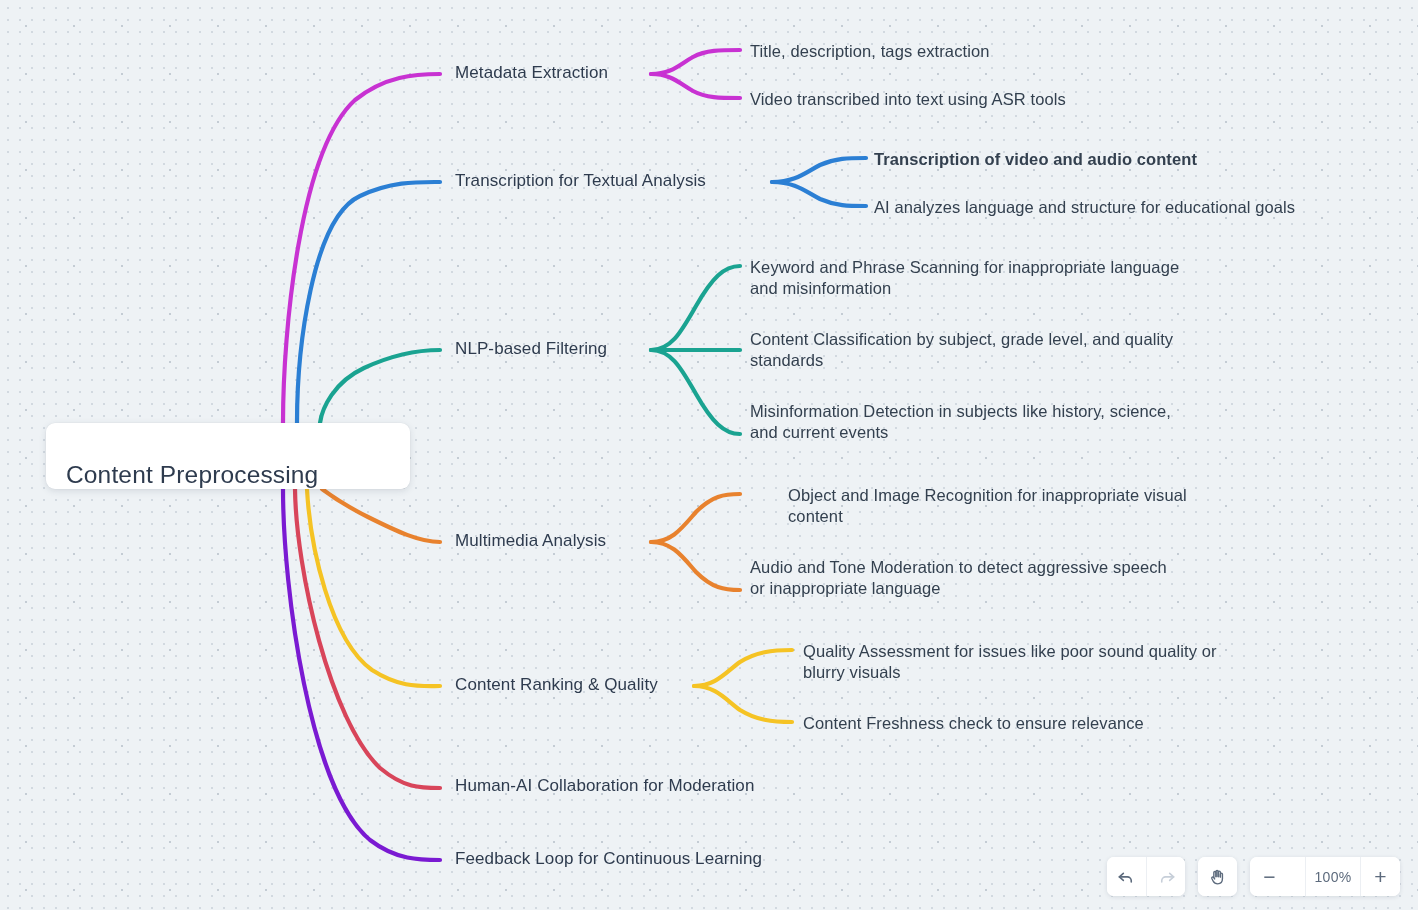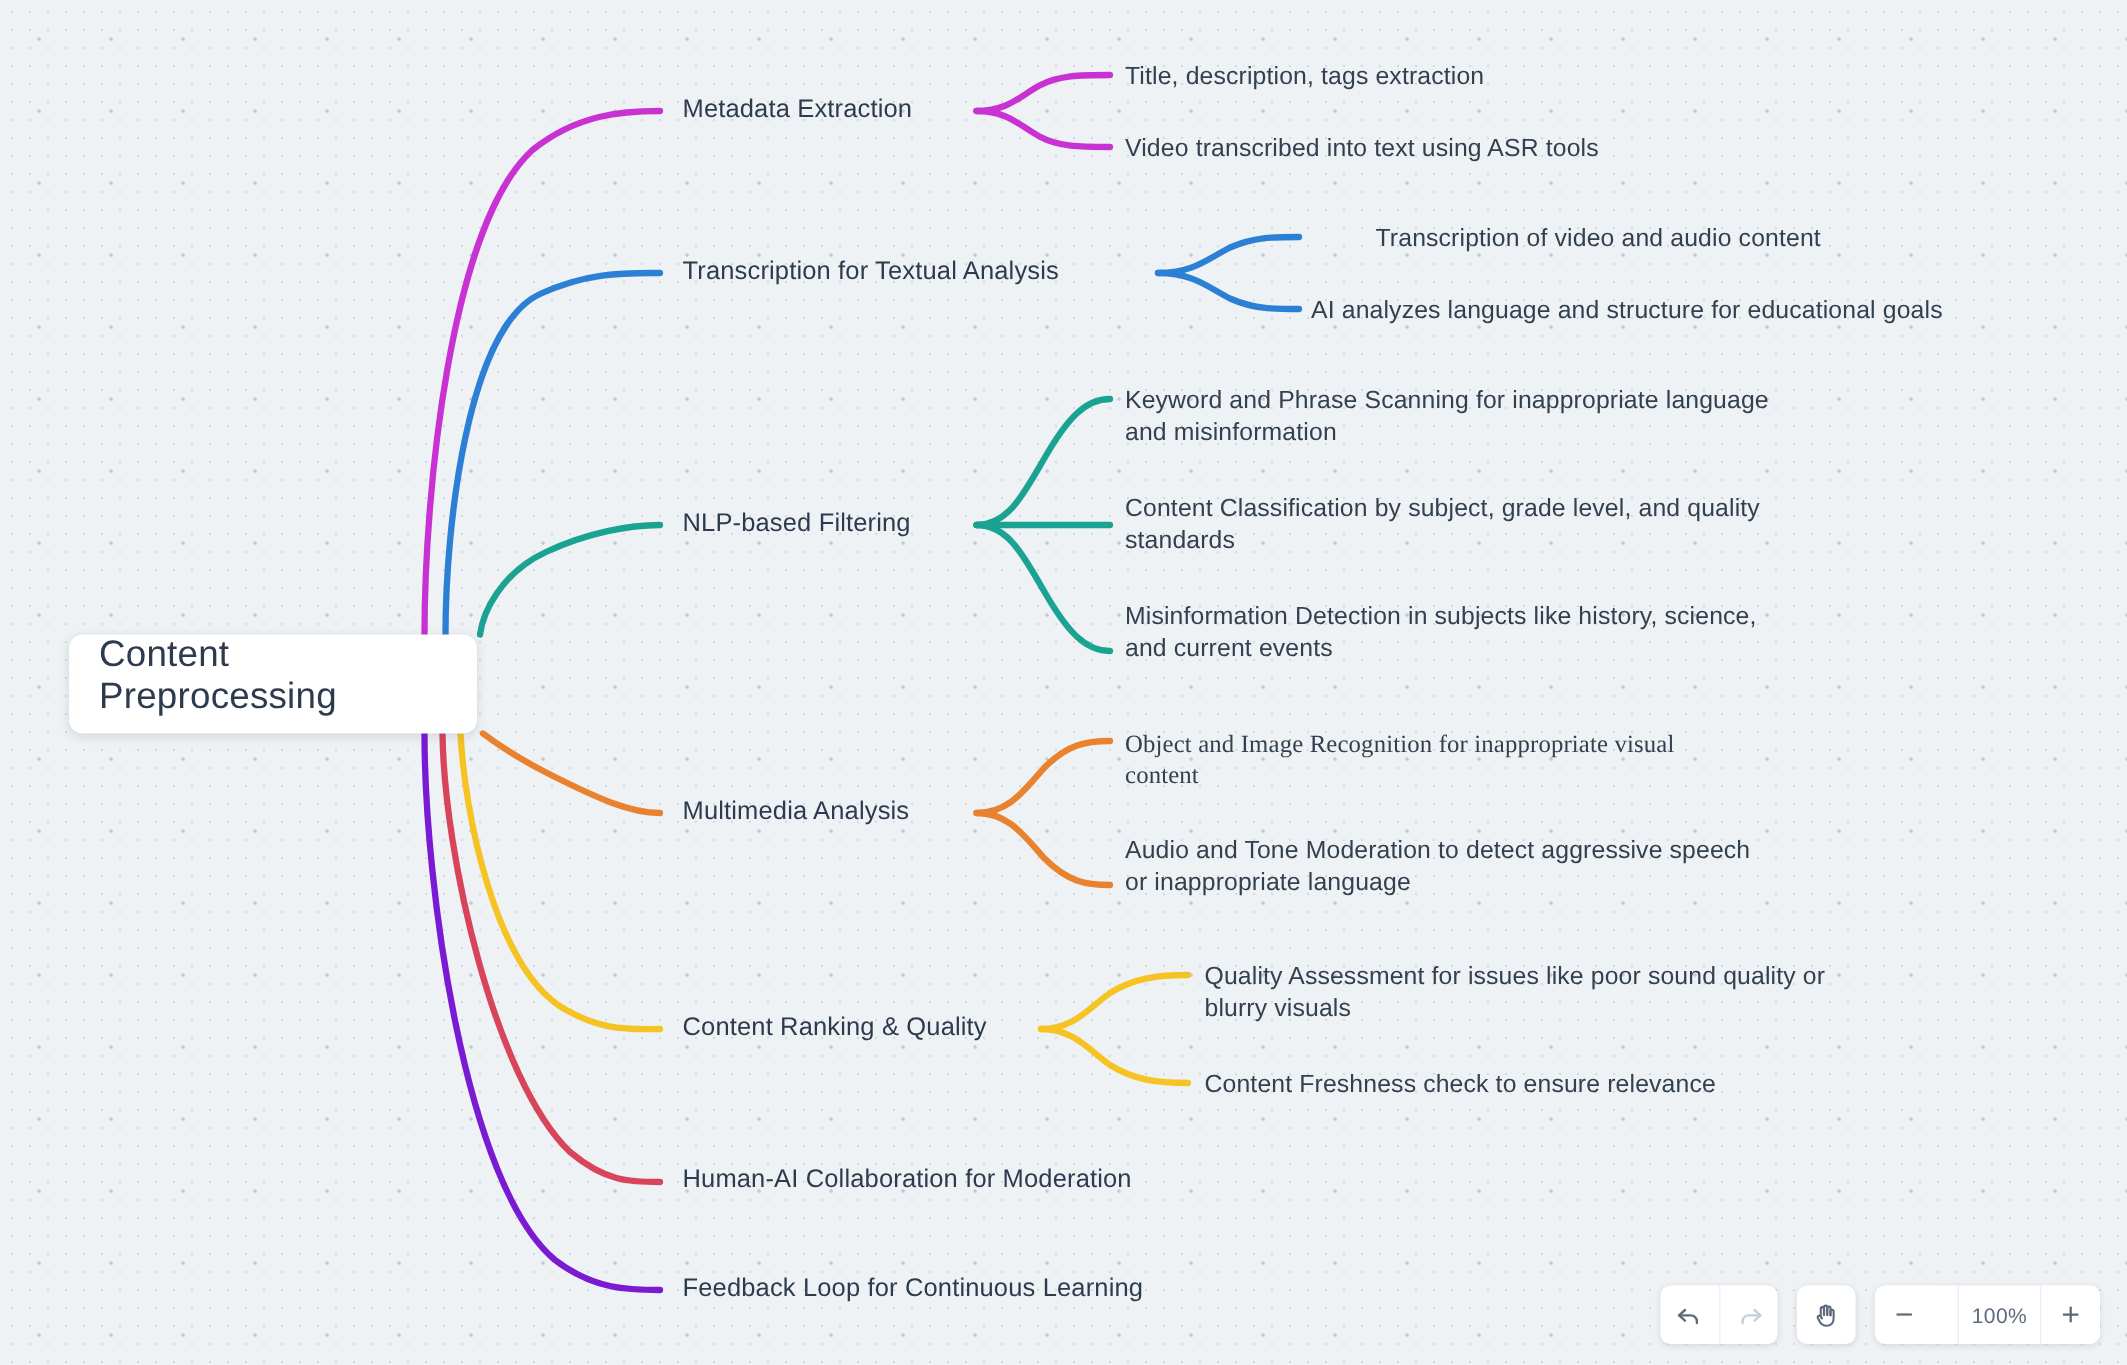--- a/index.html
+++ b/index.html
@@ -47,27 +47,27 @@
   }
   .leaf-label {
     font-size: 16.5px;
     font-weight: 400;
     color: #33404f;
   }
   #root-node {
     position: absolute;
     left: 46px;
     top: 423px;
-    width: 272px;
+    width: 364px;
     height: 66px;
     background: #ffffff;
     border-radius: 9px;
     box-shadow: 0 2px 7px rgba(40,55,75,0.13), 0 0 0 0.5px rgba(40,55,75,0.04);
     display: flex;
-    align-items: flex-start;
+    align-items: flex-end;
     z-index: 5;
   }
   #root-node .root-text {
     padding-left: 20px;
     font-size: 24.5px;
     color: #2e3b4e;
     letter-spacing: 0.15px;
   }
   
   #toolbar {
@@ -174,31 +174,31 @@
   <div class="node-label branch-label" style="left:455px; top:338px;">NLP-based Filtering</div>
   <div class="node-label branch-label" style="left:455px; top:170px;">Transcription for Textual Analysis</div>
   <div class="node-label branch-label" style="left:455px; top:530px;">Multimedia Analysis</div>
   <div class="node-label branch-label" style="left:455px; top:674px;">Content Ranking &amp; Quality</div>
   <div class="node-label branch-label" style="left:455px; top:775px;">Human-AI Collaboration for Moderation</div>
   <div class="node-label branch-label" style="left:455px; top:848px;">Feedback Loop for Continuous Learning</div>
 
   <div class="node-label leaf-label" style="left:750px; top:41px;">Title, description, tags extraction</div>
   <div class="node-label leaf-label" style="left:750px; top:89px;">Video transcribed into text using ASR tools</div>
 
-  <div class="node-label leaf-label" style="left:917px; top:149px;">Transcription of video and audio content</div>
+  <div class="node-label leaf-label" style="left:874px; top:149px;font-weight:bold;">Transcription of video and audio content</div>
   <div class="node-label leaf-label" style="left:874px; top:197px;">AI analyzes language and structure for educational goals</div>
 
   <div class="node-label leaf-label" style="left:750px; top:257px;">Keyword and Phrase Scanning for inappropriate language
 and misinformation</div>
   <div class="node-label leaf-label" style="left:750px; top:329px;">Content Classification by subject, grade level, and quality
 standards</div>
   <div class="node-label leaf-label" style="left:750px; top:401px;">Misinformation Detection in subjects like history, science,
 and current events</div>
 
-  <div class="node-label leaf-label" style="left:750px; top:485px;font-family:Liberation Serif, serif;">Object and Image Recognition for inappropriate visual
+  <div class="node-label leaf-label" style="left:788px; top:485px;">Object and Image Recognition for inappropriate visual
 content</div>
   <div class="node-label leaf-label" style="left:750px; top:557px;">Audio and Tone Moderation to detect aggressive speech
 or inappropriate language</div>
 
   <div class="node-label leaf-label" style="left:803px; top:641px;">Quality Assessment for issues like poor sound quality or
 blurry visuals</div>
   <div class="node-label leaf-label" style="left:803px; top:713px;">Content Freshness check to ensure relevance</div>
 
   <div id="toolbar">
 

